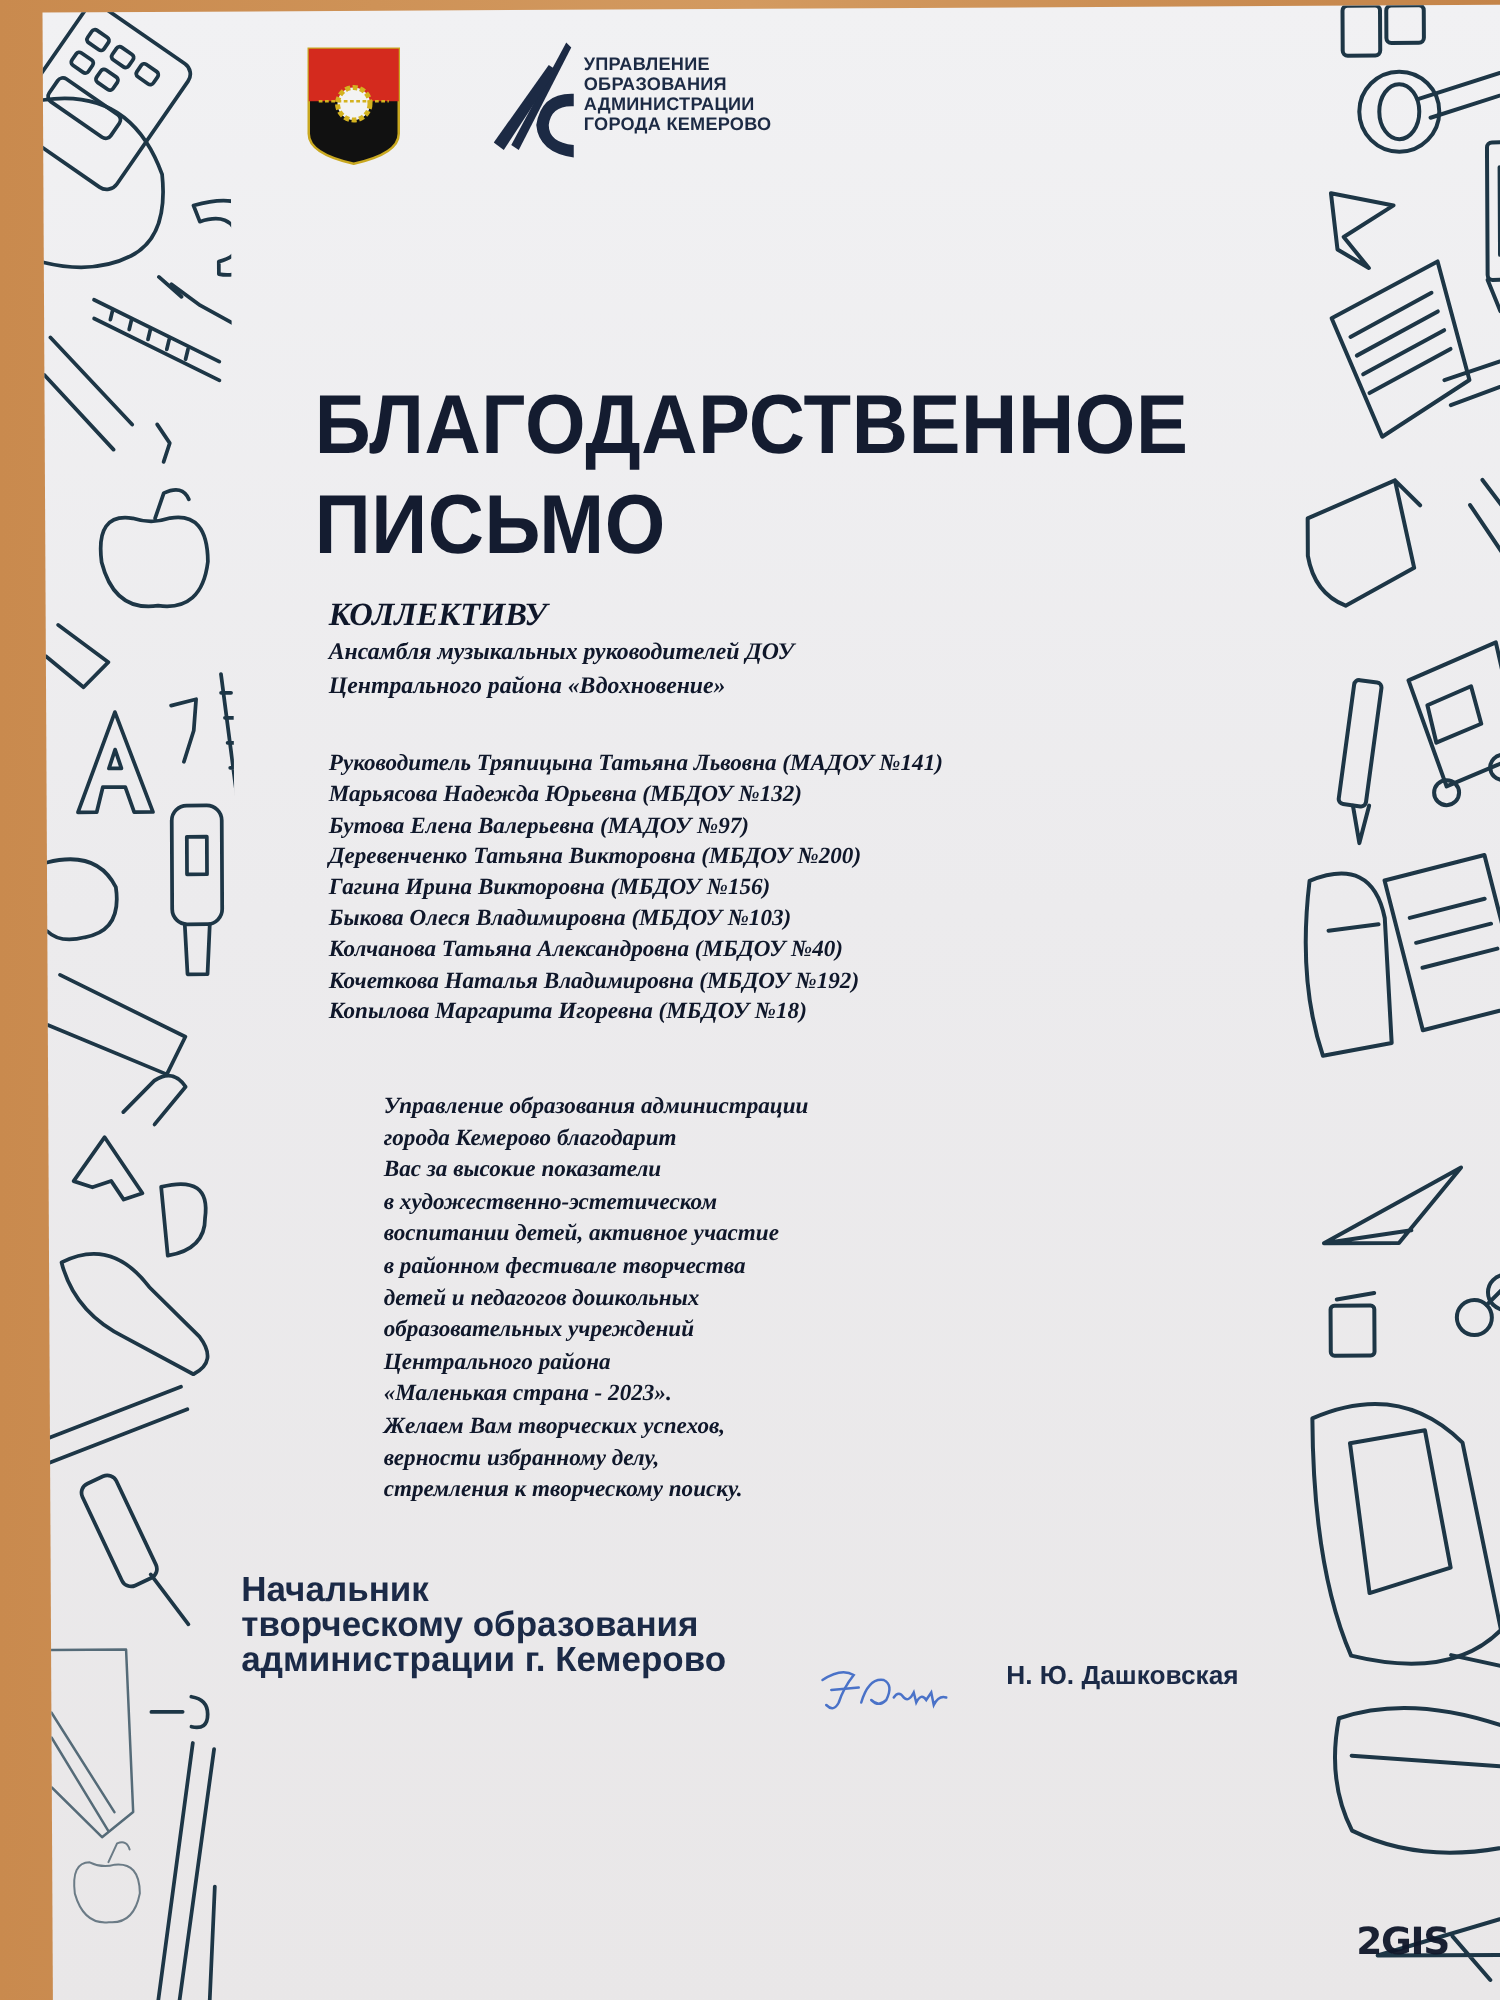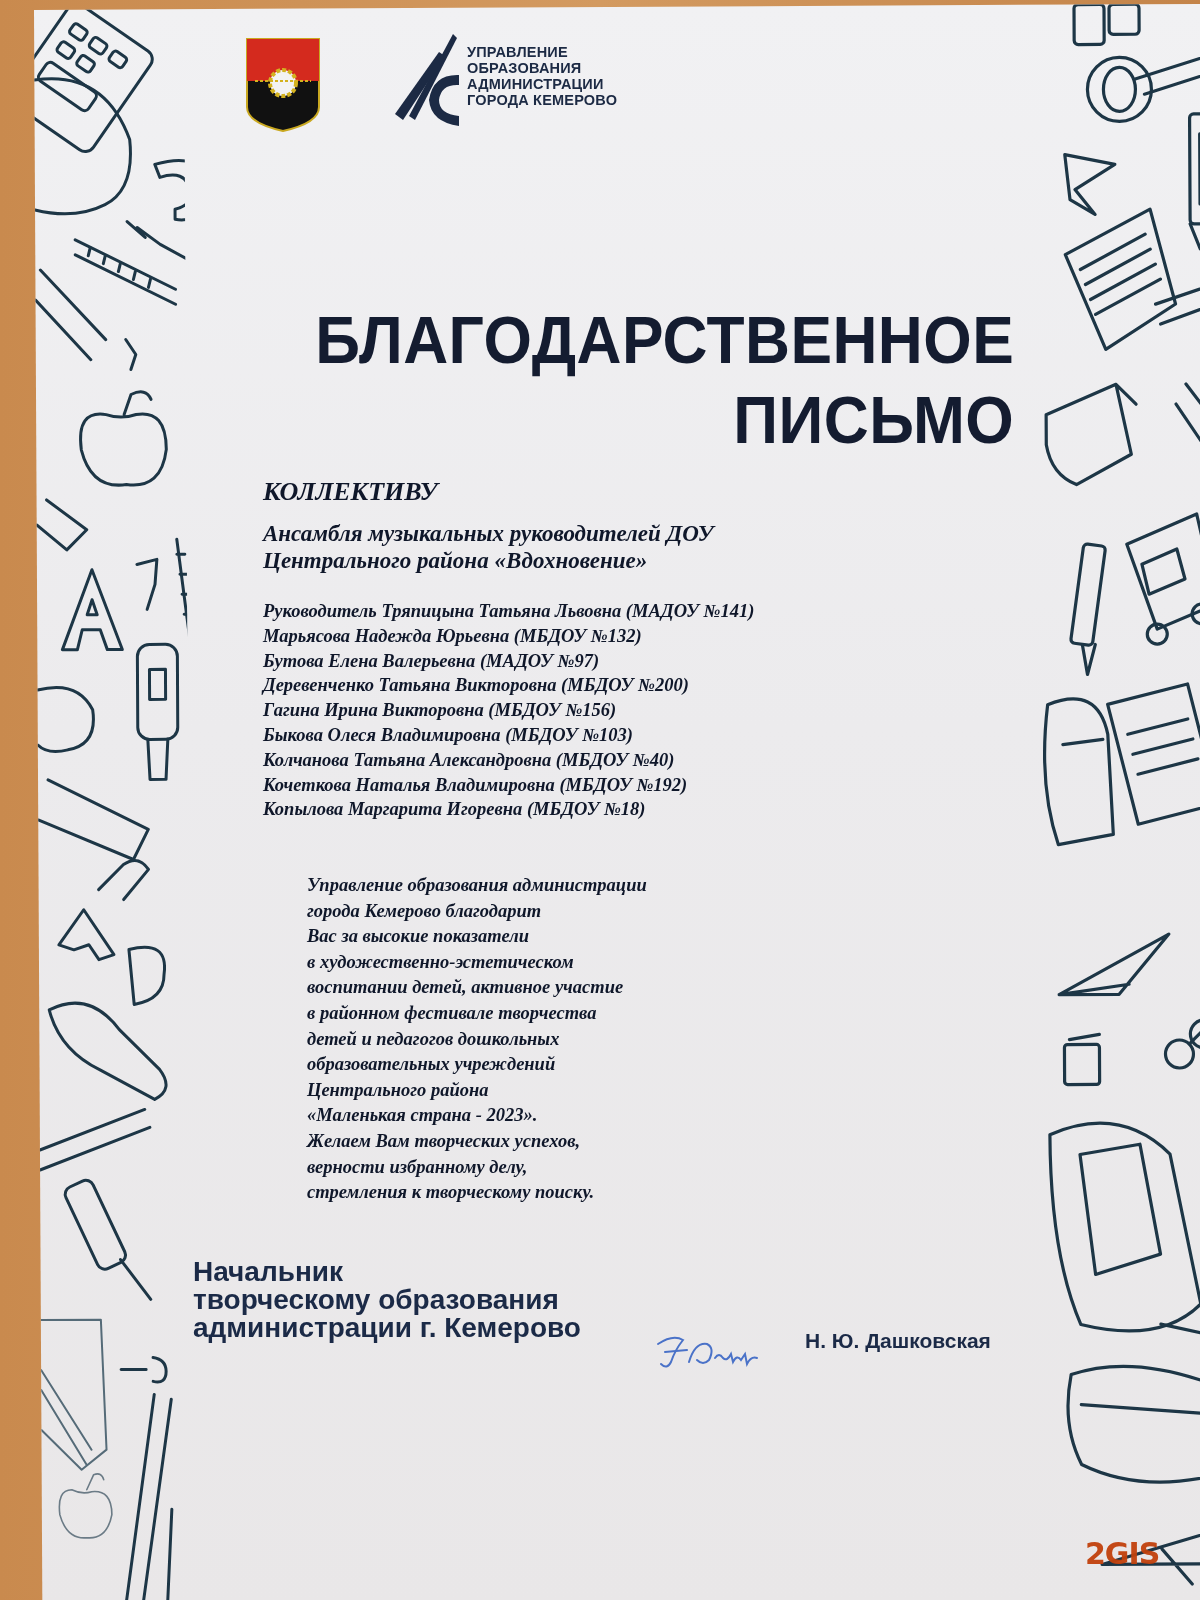--- a/index.html
+++ b/index.html
@@ -36,36 +36,36 @@
   .org-name {
     position: absolute; left: 444px; top: 44px;
     font-family: "Liberation Sans", sans-serif;
     font-weight: bold; font-size: 14.5px; line-height: 16px;
     color: #1c2a44; letter-spacing: 0.2px;
   }
   .org-name div { white-space: nowrap; }
 
   .title {
     position: absolute; left: 200px; width: 820px; top: 300px;
-    text-align: right;
+    text-align: left;
     font-family: "Liberation Sans", sans-serif;
     font-weight: bold; font-size: 67px; line-height: 80px;
     color: #141c30; letter-spacing: 0.5px;
   }
   .title div { transform: scaleX(0.93); }
 
   .serif-block {
     position: absolute; left: 240px; width: 740px;
     text-align: left;
     font-family: "Liberation Serif", serif;
     font-style: italic; font-weight: bold;
     color: #0f172a;
   }
   .recipient-head { top: 476px; font-size: 26px; line-height: 32px; }
-  .recipient-sub { top: 520px; font-size: 23px; line-height: 27px; }
+  .recipient-sub { top: 508px; font-size: 19px; line-height: 27px; }
   .members { top: 599px; font-size: 18.5px; line-height: 24.8px; }
   .message { top: 873px; left: 284px; width: 660px; font-size: 18.5px; line-height: 25.6px; }
 
   .sign-title {
     position: absolute; left: 170px; top: 1258px;
     font-family: "Liberation Sans", sans-serif;
     font-weight: bold; font-size: 28px; line-height: 28px;
     color: #1b2a47;
   }
   .signature {
@@ -73,21 +73,21 @@
   }
   .sign-name {
     position: absolute; left: 782px; top: 1327px;
     font-family: "Liberation Sans", sans-serif;
     font-weight: bold; font-size: 21px; line-height: 28px;
     color: #1b2a47;
   }
   .watermark {
     position: absolute; left: 1062px; top: 1536px;
     font-family: "DejaVu Sans", sans-serif;
-    font-weight: bold; font-size: 30px; color: #c2410c;
+    font-weight: bold; font-size: 30px; color: #0f172a;
     letter-spacing: -1px; opacity: 0.95;
   }
 </style>
 </head>
 <body>
 
 <div class="paper">
 
   <div class="doodle-col doodle-left">
     <svg viewBox="0 0 150 1600" fill="none" stroke="#1d3646" stroke-width="3" stroke-linecap="round" stroke-linejoin="round">

